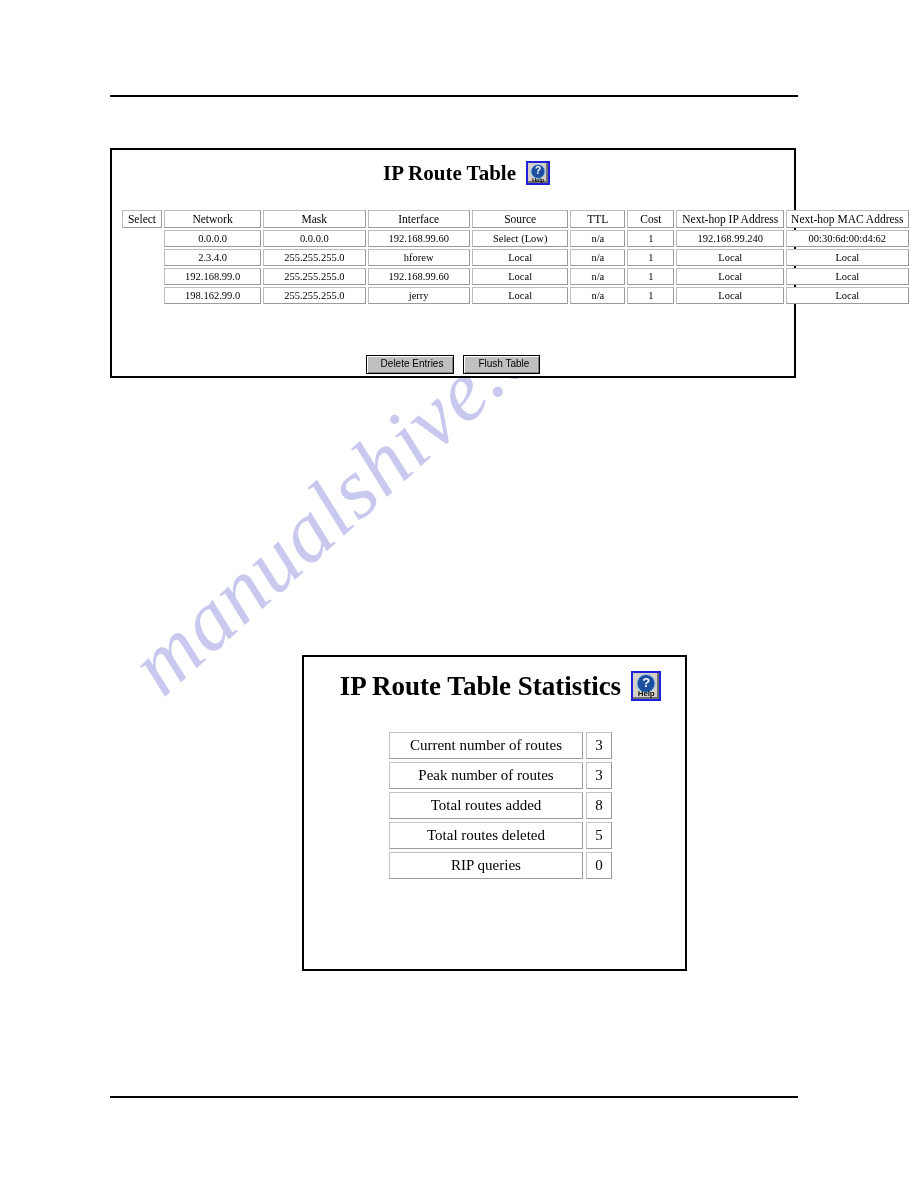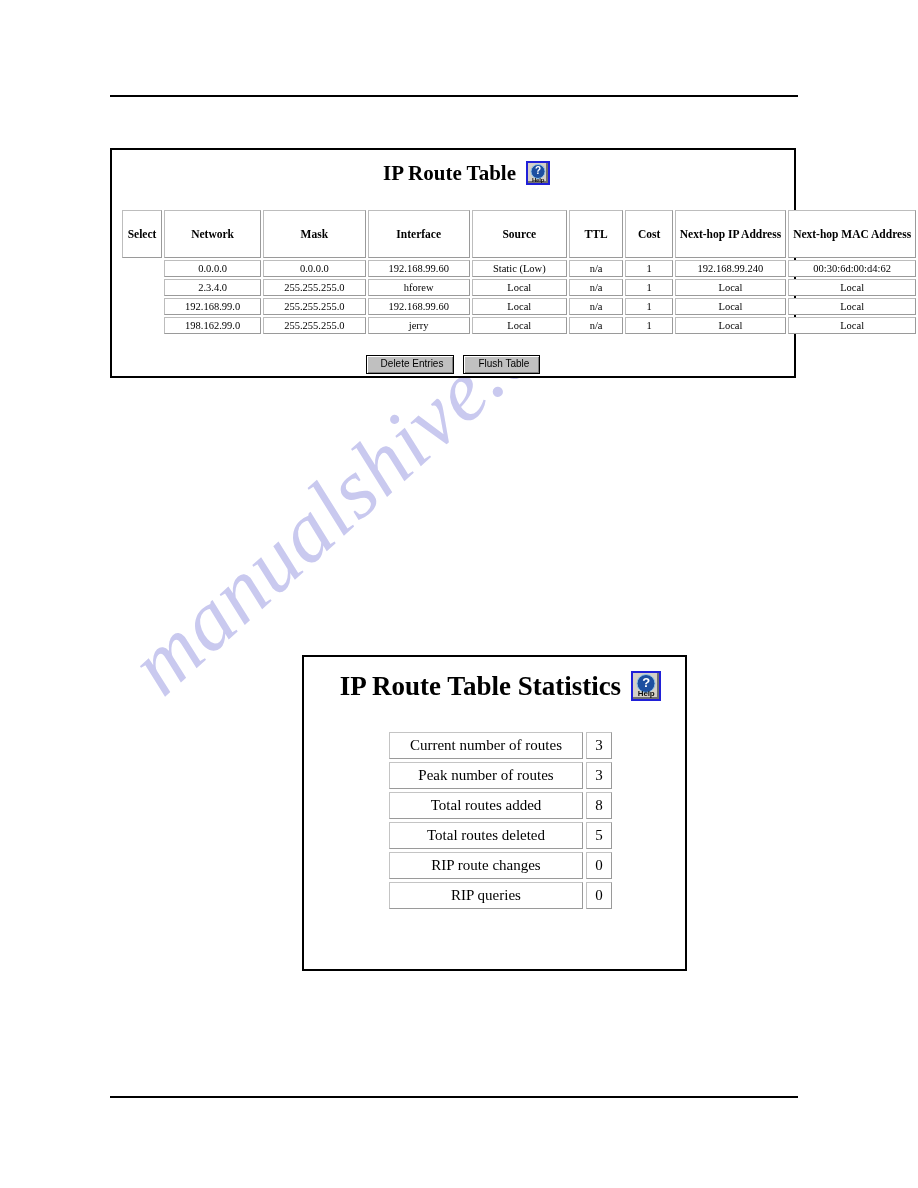--- a/index.html
+++ b/index.html
@@ -141,24 +141,24 @@
     position: absolute;
     left: 8px;
     top: 58px;
     border-collapse: separate;
     border-spacing: 2px;
     font-family: "Liberation Serif", serif;
     font-size: 11px;
     color: #000000;
   }
   #route-table th {
-    font-weight: bold;
+    font-weight: normal;
     font-size: 11.5px;
     text-align: center;
-    padding: 17px 4px;
+    padding: 2px 4px;
     border: 1px solid #9a9a9a;
     border-top-color: #bdbdbd;
     border-left-color: #bdbdbd;
     white-space: nowrap;
     background: #ffffff;
   }
   #route-table td {
     text-align: center;
     padding: 2px 20px;
     border: 1px solid #9a9a9a;
@@ -268,21 +268,21 @@
         <th class="col-nhip">Next-hop IP Address</th>
         <th class="col-nhmac">Next-hop MAC Address</th>
       </tr>
     </thead>
     <tbody>
       <tr>
         <td class="select-cell"></td>
         <td>0.0.0.0</td>
         <td>0.0.0.0</td>
         <td>192.168.99.60</td>
-        <td>Static (Low)</td>
+        <td>Select (Low)</td>
         <td>n/a</td>
         <td>1</td>
         <td>192.168.99.240</td>
         <td>00:30:6d:00:d4:62</td>
       </tr>
       <tr>
         <td class="select-cell"></td>
         <td>2.3.4.0</td>
         <td>255.255.255.0</td>
         <td>hforew</td>
@@ -345,22 +345,18 @@
       </tr>
       <tr>
         <td class="stat-label">Total routes added</td>
         <td class="stat-value">8</td>
       </tr>
       <tr>
         <td class="stat-label">Total routes deleted</td>
         <td class="stat-value">5</td>
       </tr>
       <tr>
-        <td class="stat-label">RIP route changes</td>
-        <td class="stat-value">0</td>
-      </tr>
-      <tr>
         <td class="stat-label">RIP queries</td>
         <td class="stat-value">0</td>
       </tr>
     </tbody>
   </table>
 </div>
 
 </body></html>

